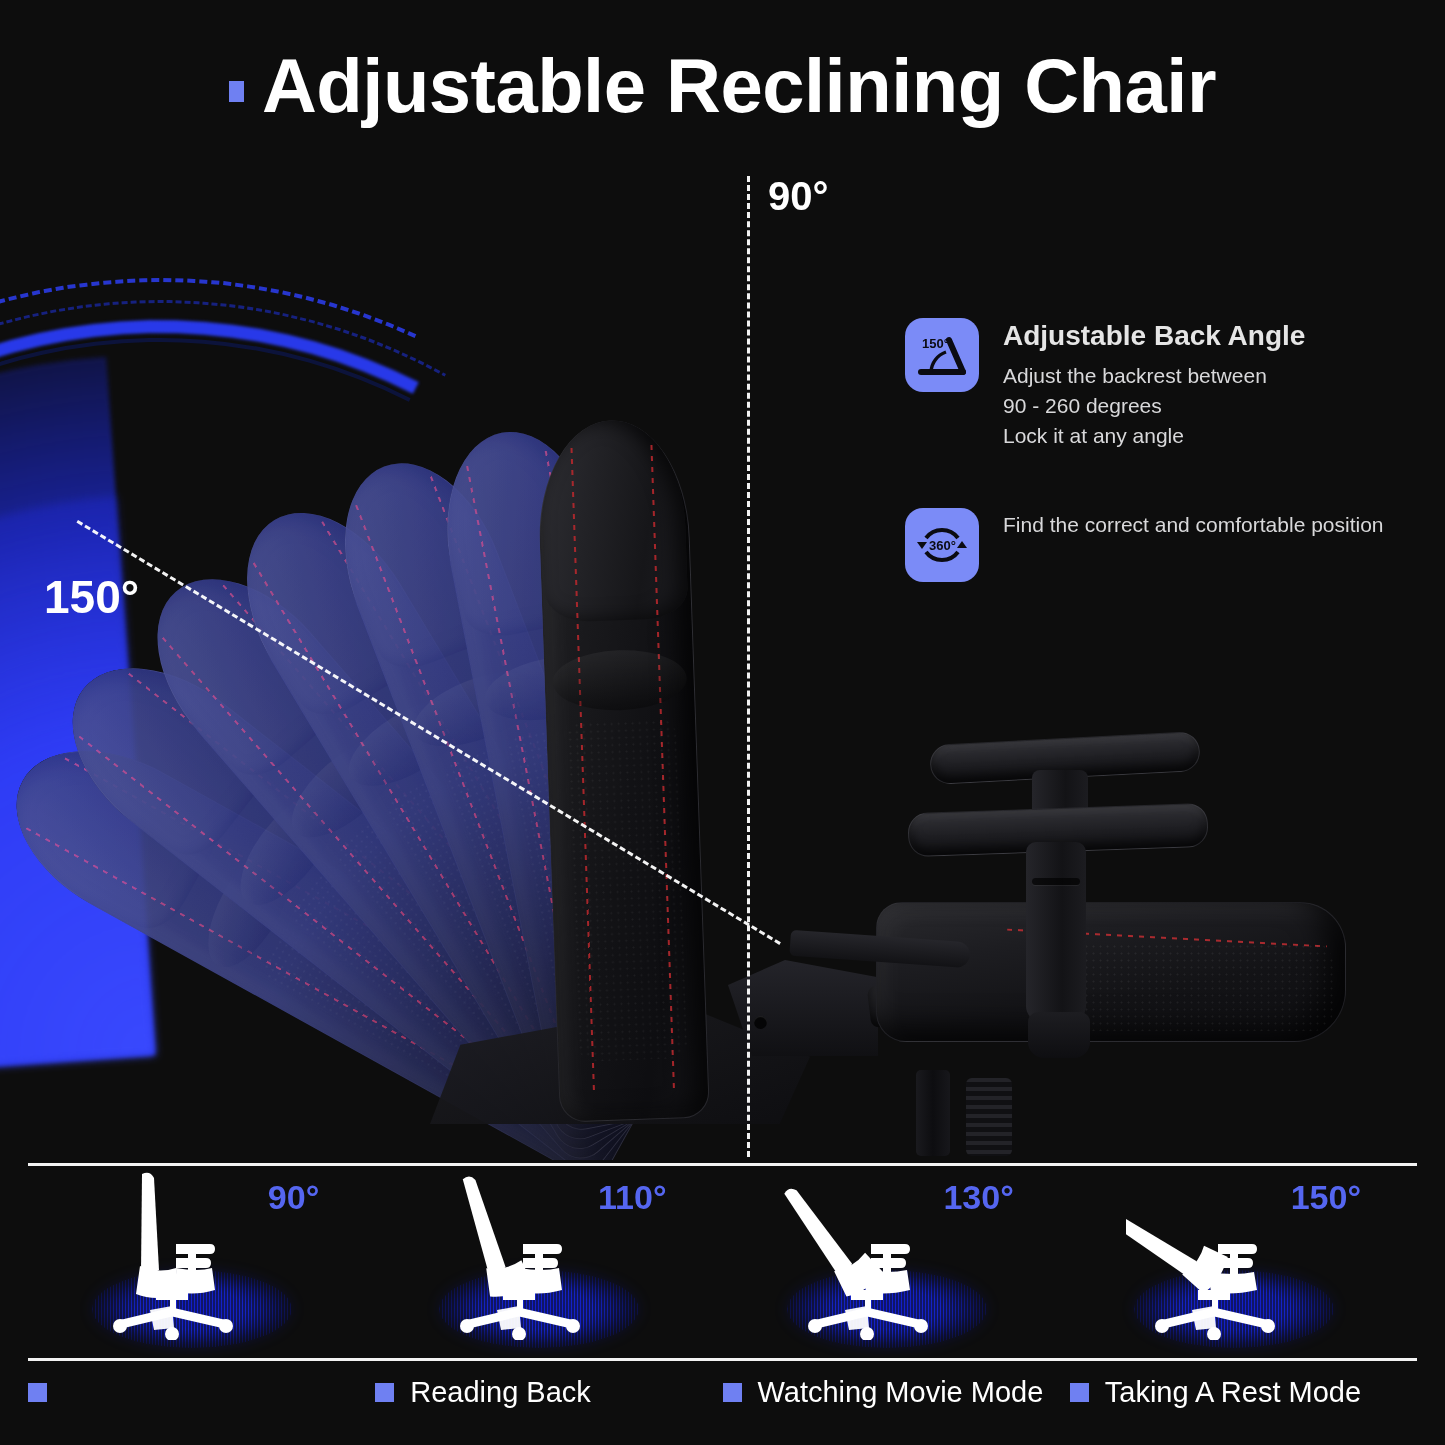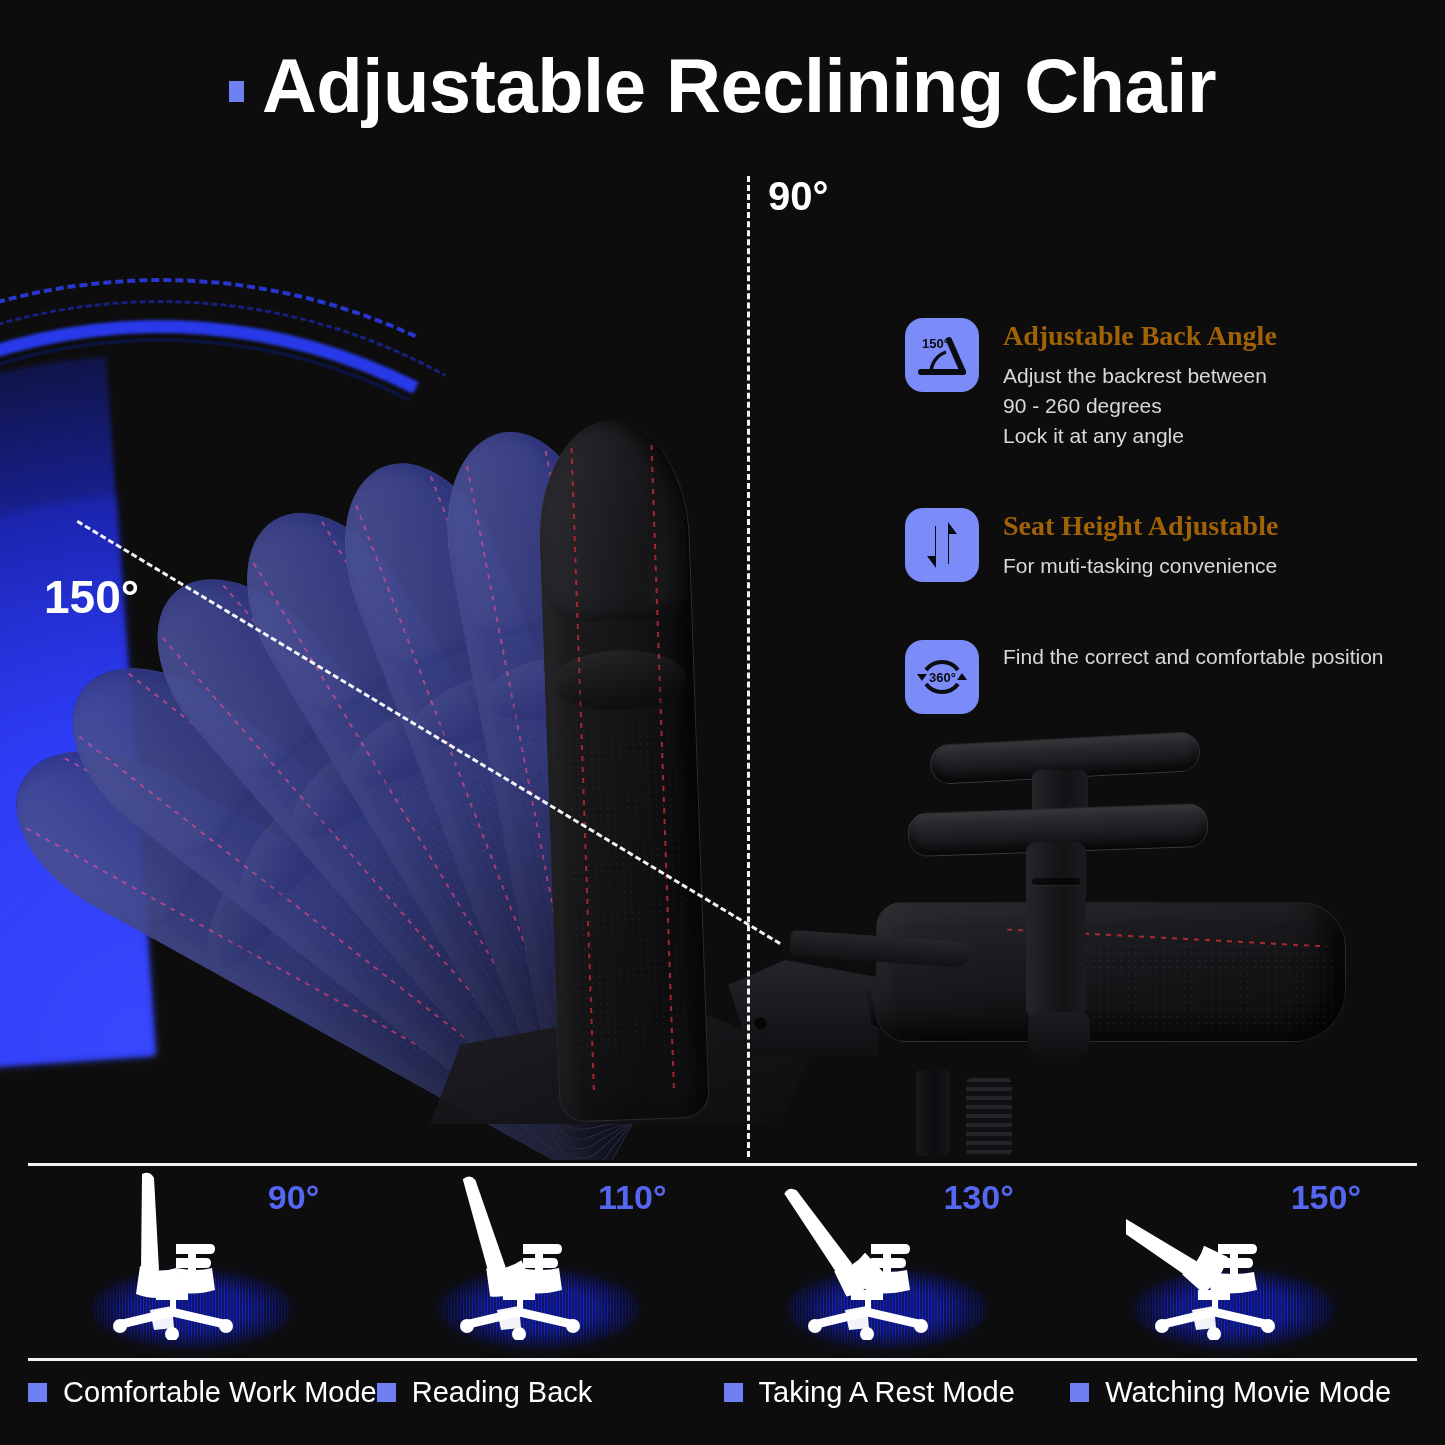--- a/index.html
+++ b/index.html
@@ -395,24 +395,23 @@
     width: 74px; height: 74px;
     border-radius: 18px;
     background: #7b8bf7;
     position: relative;
     overflow: hidden;
   }
   .feature-body { padding-top: 2px; }
   .feature-title {
     font-size: 28px;
     font-weight: 700;
-    color: #a16207;
+    color: #e5e5e5;
     margin-bottom: 9px;
     white-space: nowrap;
-    font-family: Liberation Serif, serif;
   }
   .feature-desc {
     font-size: 21px;
     line-height: 1.42;
     color: #d8d8da;
     white-space: pre-line;
   }
 
   
   .divider {
@@ -627,32 +626,20 @@
         </svg>
       </div>
       <div class="feature-body">
         <div class="feature-title">Adjustable Back Angle</div>
         <div class="feature-desc">Adjust the backrest between
 90 - 260 degrees
 Lock it at any angle</div>
       </div>
     </div>
 
-    <div class="feature">
-      <div class="feature-icon">
-        <svg viewBox="0 0 74 74" width="74" height="74" aria-hidden="true">
-          <path d="M30 18 L30 48 L22 48 L31 60 L31 18 Z" fill="#0b0b12"></path>
-          <path d="M44 56 L44 26 L52 26 L43 14 L43 56 Z" fill="#0b0b12"></path>
-        </svg>
-      </div>
-      <div class="feature-body">
-        <div class="feature-title">Seat Height Adjustable</div>
-        <div class="feature-desc">For muti-tasking convenience</div>
-      </div>
-    </div>
 
     <div class="feature">
       <div class="feature-icon">
         <svg viewBox="0 0 74 74" width="74" height="74" aria-hidden="true">
           <path d="M21 30 A20 20 0 0 1 53 30" stroke="#0b0b12" stroke-width="4" fill="none"></path>
           <path d="M21 44 A20 20 0 0 0 53 44" stroke="#0b0b12" stroke-width="4" fill="none"></path>
           <text x="24" y="42" font-family="Liberation Sans, sans-serif" font-size="13" font-weight="700" fill="#0b0b12">360°</text>
           <path d="M17 41 L22 34 L12 34 Z" fill="#0b0b12"></path>
           <path d="M57 33 L52 40 L62 40 Z" fill="#0b0b12"></path>
         </svg>
@@ -776,29 +763,28 @@
         </svg>
       </div>
     </div>
   </div>
 
   <div class="divider bottom"></div>
 
   <div class="labels">
     <div class="label-cell">
       <span class="label-bullet"></span>
-      <span class="label-text">Comfortable Work Mode</span>
     </div>
     <div class="label-cell">
       <span class="label-bullet"></span>
       <span class="label-text">Reading Back</span>
     </div>
     <div class="label-cell">
       <span class="label-bullet"></span>
-      <span class="label-text">Taking A Rest Mode</span>
+      <span class="label-text">Watching Movie Mode</span>
     </div>
     <div class="label-cell">
       <span class="label-bullet"></span>
-      <span class="label-text">Watching Movie Mode</span>
+      <span class="label-text">Taking A Rest Mode</span>
     </div>
   </div>
 
 </div>
 
 </body></html>

